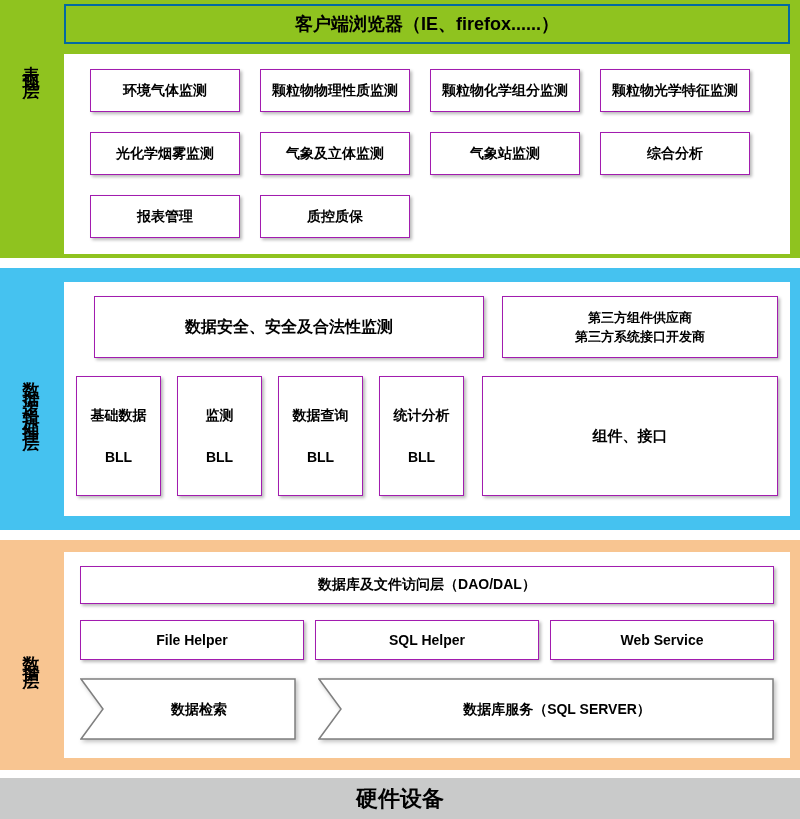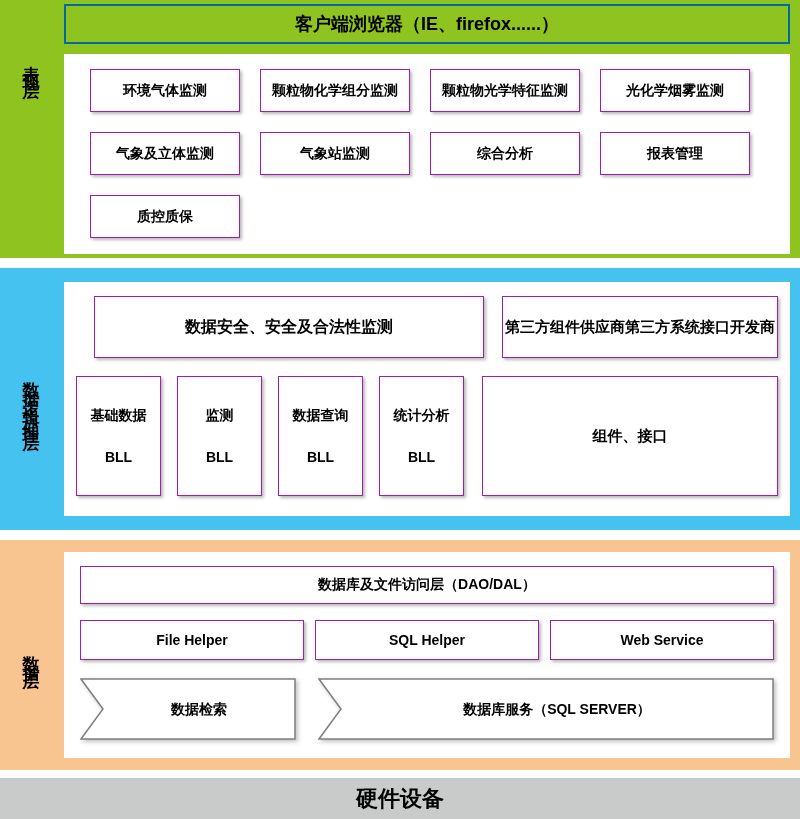--- a/index.html
+++ b/index.html
@@ -64,21 +64,21 @@
     border: 2px solid #0369a1;
     display: flex; align-items: center; justify-content: center;
     font-size: 18px; font-weight: bold; color: #000;
     box-sizing: border-box;
   }
   .pbox { width: 150px; height: 43px; }
 
   
   .top-row { display: flex; gap: 18px; padding-left: 18px; }
   .security-box { width: 390px; height: 62px; font-size: 16px; }
-  .third-party-box { flex: 1; height: 62px; font-size: 15px; line-height: 1.5; }
+  .third-party-box { flex: 1; height: 62px; font-size: 13px; flex-direction: column; line-height: 1.5; }
   .bll-row { display: flex; gap: 16px; margin-top: 18px; }
   .bll-box { width: 85px; height: 120px; flex-direction: column; gap: 24px; }
   .component-box { width: 296px; height: 120px; margin-left: 2px; font-size: 15px; }
 
   
   .dao-box { height: 38px; margin-bottom: 16px; }
   .helpers-row { display: flex; gap: 11px; }
   .helper-box { flex: 1; height: 40px; }
   .arrows-row { display: flex; gap: 22px; margin-top: 18px; text-align: center; }
   .arrow-shape { display: block; filter: drop-shadow(2px 2px 2px rgba(0,0,0,0.25)); }
@@ -104,20 +104,21 @@
 <div class="page">
 
   <section class="band band-green">
     <div class="strip">
       <span class="vlabel">表现层</span>
     </div>
     <div class="band-main">
       <div class="client-header">客户端浏览器（IE、firefox......）</div>
       <div class="panel panel-presentation">
         <div class="bx pbox">环境气体监测</div>
+        <div class="bx pbox">颗粒物物理性质监测</div>
         <div class="bx pbox">颗粒物化学组分监测</div>
         <div class="bx pbox">颗粒物光学特征监测</div>
         <div class="bx pbox">光化学烟雾监测</div>
         <div class="bx pbox">气象及立体监测</div>
         <div class="bx pbox">气象站监测</div>
         <div class="bx pbox">综合分析</div>
         <div class="bx pbox">报表管理</div>
         <div class="bx pbox">质控质保</div>
       </div>
     </div>

